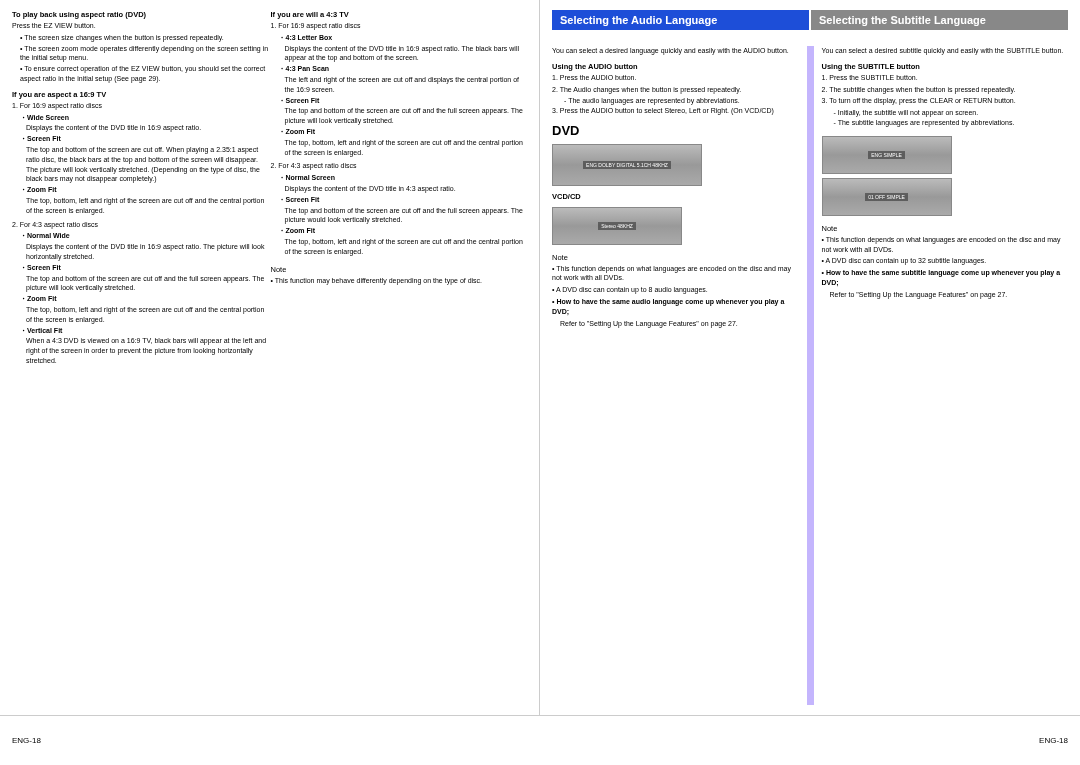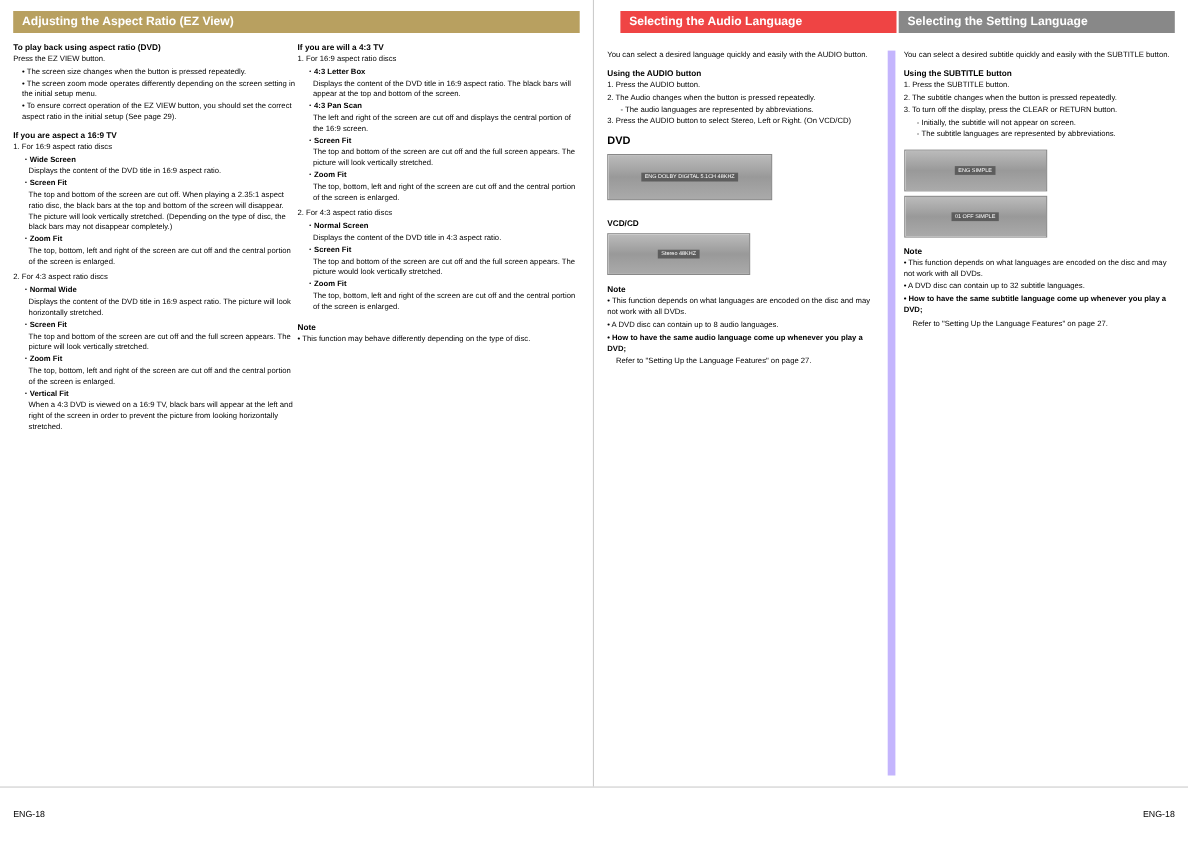--- a/index.html
+++ b/index.html
@@ -81,21 +81,21 @@
     }
     .numbered-item {
       font-size: 7px;
       line-height: 1.4;
       margin-bottom: 2px;
     }
     .note-section {
       margin-top: 8px;
     }
     .note-title {
-      font-weight: bold;
+      font-weight: normal;
       font-size: 7.5px;
       margin-bottom: 2px;
     }
     .note-text {
       font-size: 7px;
       line-height: 1.4;
       margin-bottom: 2px;
     }
     .page-footer {
       display: flex;
@@ -142,21 +142,20 @@
       font-size: 7px;
       line-height: 1.4;
     }
   </style>
 </head>
 <body>
 
 <div class="page-container">
 
   <div class="left-page">
-    <div class="page-header page-header-gold">Adjusting the Aspect Ratio (EZ View)</div>
 
     <div class="columns-2">
 
       <div class="col">
         <div class="section-title section-title-first">To play back using aspect ratio (DVD)</div>
         <div class="body-text">Press the EZ VIEW button.</div>
         <div class="bullet-item">• <span>The screen size changes when the button is pressed repeatedly.</span></div>
         <div class="bullet-item">• <span>The screen zoom mode operates differently depending on the screen setting in the initial setup menu.</span></div>
         <div class="bullet-item">• <span>To ensure correct operation of the EZ VIEW button, you should set the correct aspect ratio in the initial setup (See page 29).</span></div>
 
@@ -217,45 +216,45 @@
         <div class="note-section">
           <div class="note-title">Note</div>
           <div class="note-text">• <span>This function may behave differently depending on the type of disc.</span></div>
         </div>
       </div>
     </div>
   </div>
 
   <div class="right-page">
     <div style="display:flex; gap:2px; margin-bottom:8px;">
-      <div class="page-header" style="flex:1; background:#ef4444;margin-left:12px;">Selecting the Audio Language</div>
-      <div class="page-header" style="flex:1; background:#888;">Selecting the Setting Language</div>
+      <div class="page-header" style="flex:1; background:#1d4ed8;">Selecting the Audio Language</div>
+      <div class="page-header" style="flex:1; background:#888;">Selecting the Subtitle Language</div>
     </div>
 
     <div style="display:flex; flex:1; gap:0;">
 
       <div style="flex:1; padding-right:8px; border-right:7px solid #c4b5fd;">
         <div class="body-text">You can select a desired language quickly and easily with the AUDIO button.</div>
 
         <div class="section-title">Using the AUDIO button</div>
 
         <div class="numbered-item">1. <span>Press the AUDIO button.</span></div>
         <div class="numbered-item">2. <span>The Audio changes when the button is pressed repeatedly.</span></div>
         <div class="dash-item">- <span>The audio languages are represented by abbreviations.</span></div>
         <div class="numbered-item">3. <span>Press the AUDIO button to select Stereo, Left or Right. (On VCD/CD)</span></div>
 
-        <div class="body-text" style="margin-top:6px; font-weight:bold; font-size:10px;">DVD</div>
+        <div class="body-text" style="margin-top:6px; font-weight:bold; font-size:13px;">DVD</div>
 
         <div class="tv-screen" style="max-width:150px; height:42px;">
           <div class="tv-screen-inner" style="background: linear-gradient(180deg, #bbb 0%, #999 50%, #aaa 100%); width:100%; height:100%; display:flex; align-items:center; justify-content:center;">
             <div class="tv-overlay-text">ENG DOLBY DIGITAL 5.1CH 48KHZ</div>
           </div>
         </div>
 
-        <div class="body-text" style="margin-top:16px; font-weight:bold; font-size:7.5px;">VCD/CD</div>
+        <div class="body-text" style="margin-top:6px; font-weight:bold; font-size:7.5px;">VCD/CD</div>
 
         <div class="tv-screen" style="max-width:130px; height:38px;">
           <div class="tv-screen-inner" style="background: linear-gradient(180deg, #bbb 0%, #999 50%, #aaa 100%); width:100%; height:100%; display:flex; align-items:center; justify-content:center;">
             <div class="tv-overlay-text">Stereo 48KHZ</div>
           </div>
         </div>
 
         <div class="note-section" style="margin-top:8px;">
           <div class="note-title">Note</div>
           <div class="note-text">• <span>This function depends on what languages are encoded on the disc and may not work with all DVDs.</span></div>

